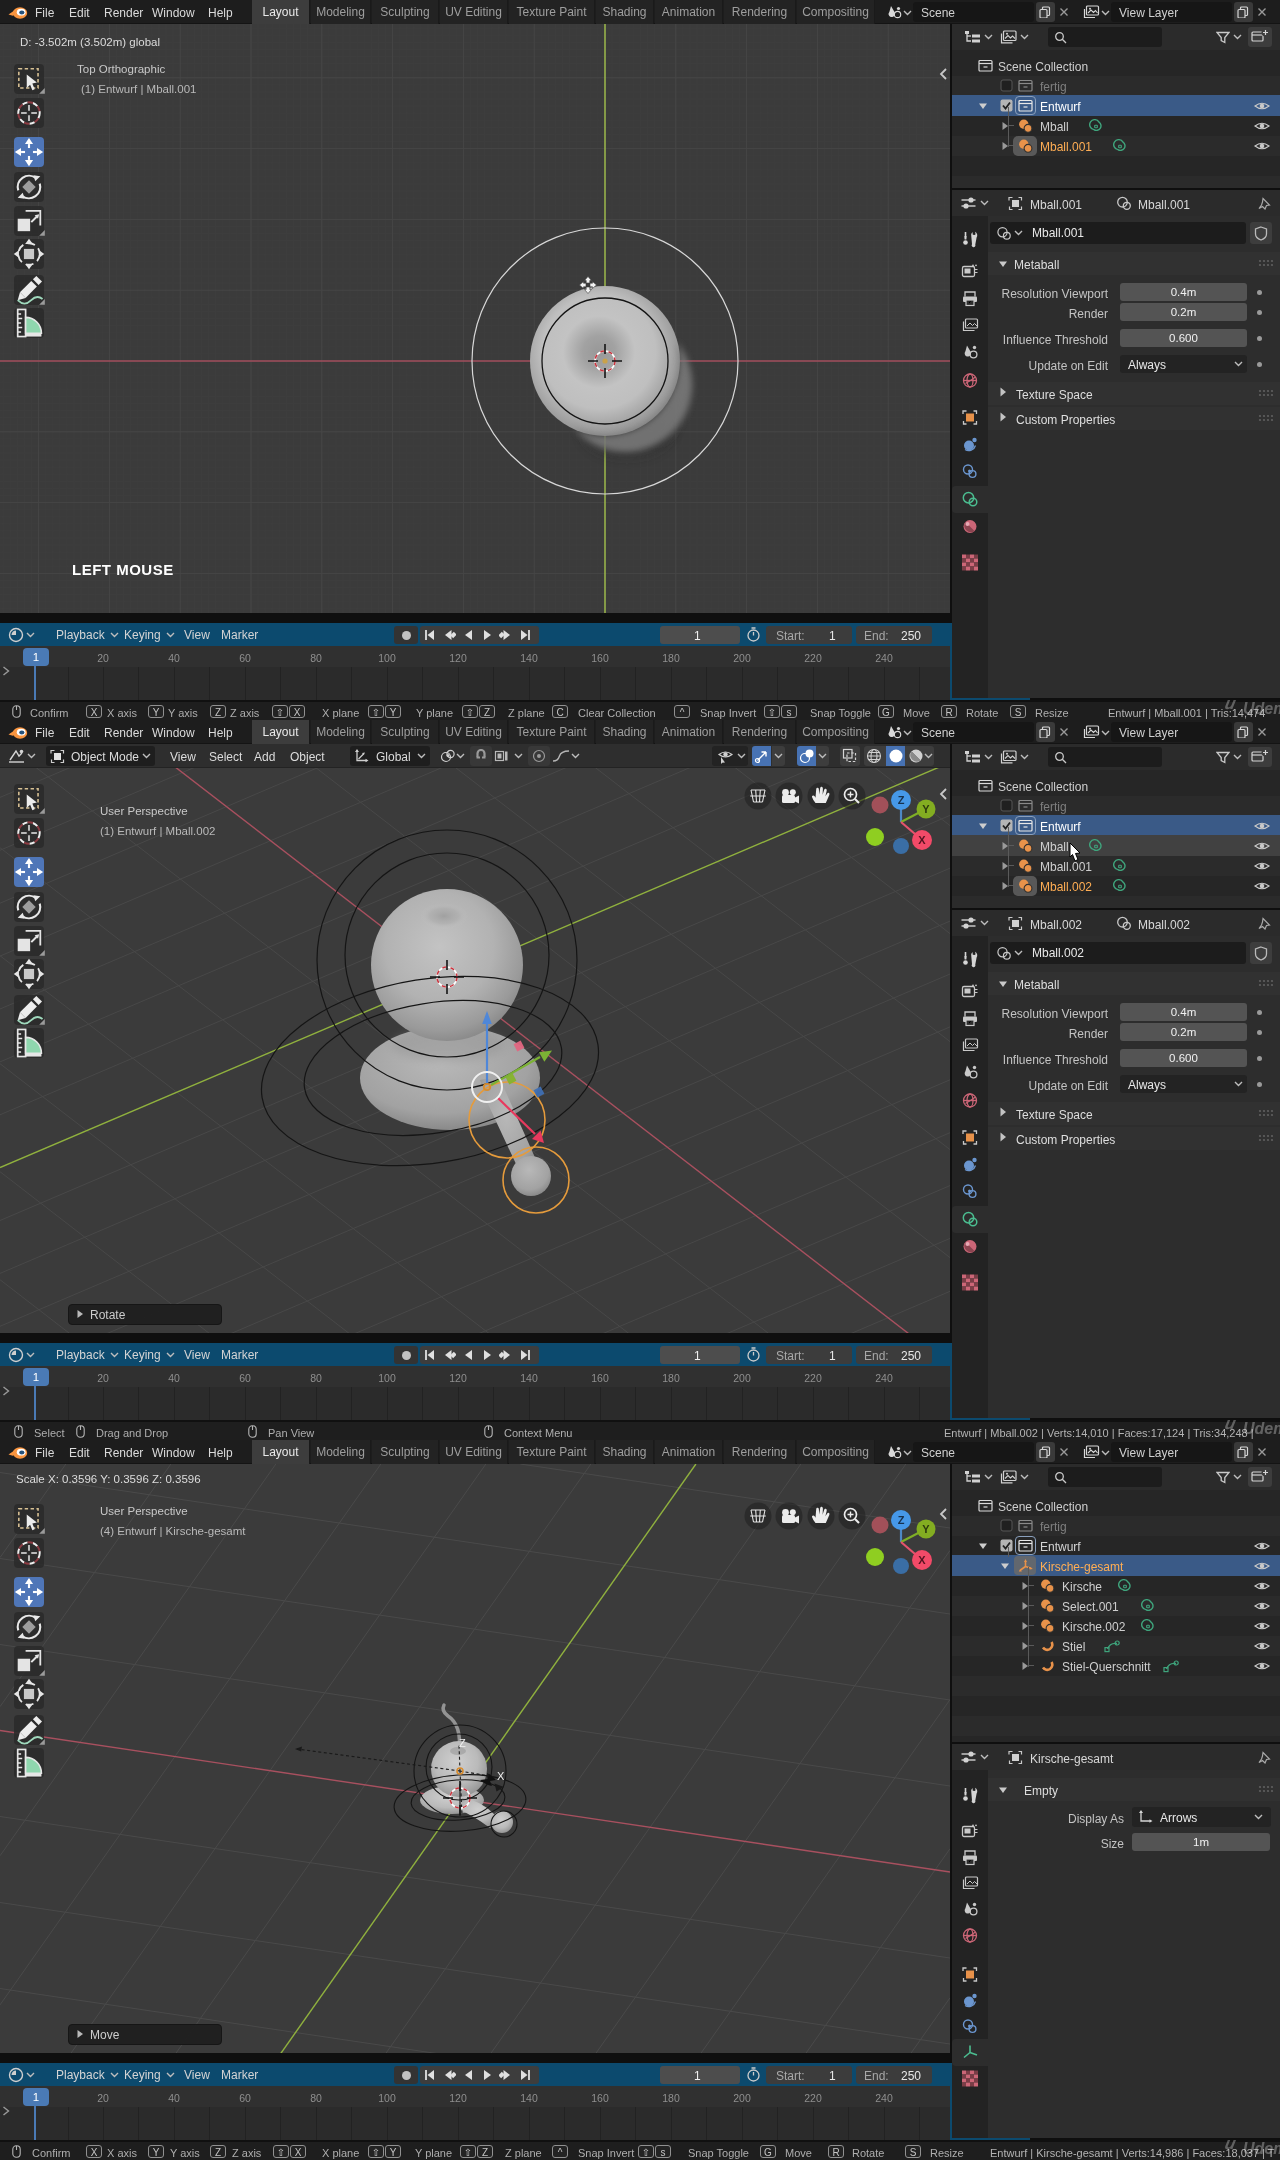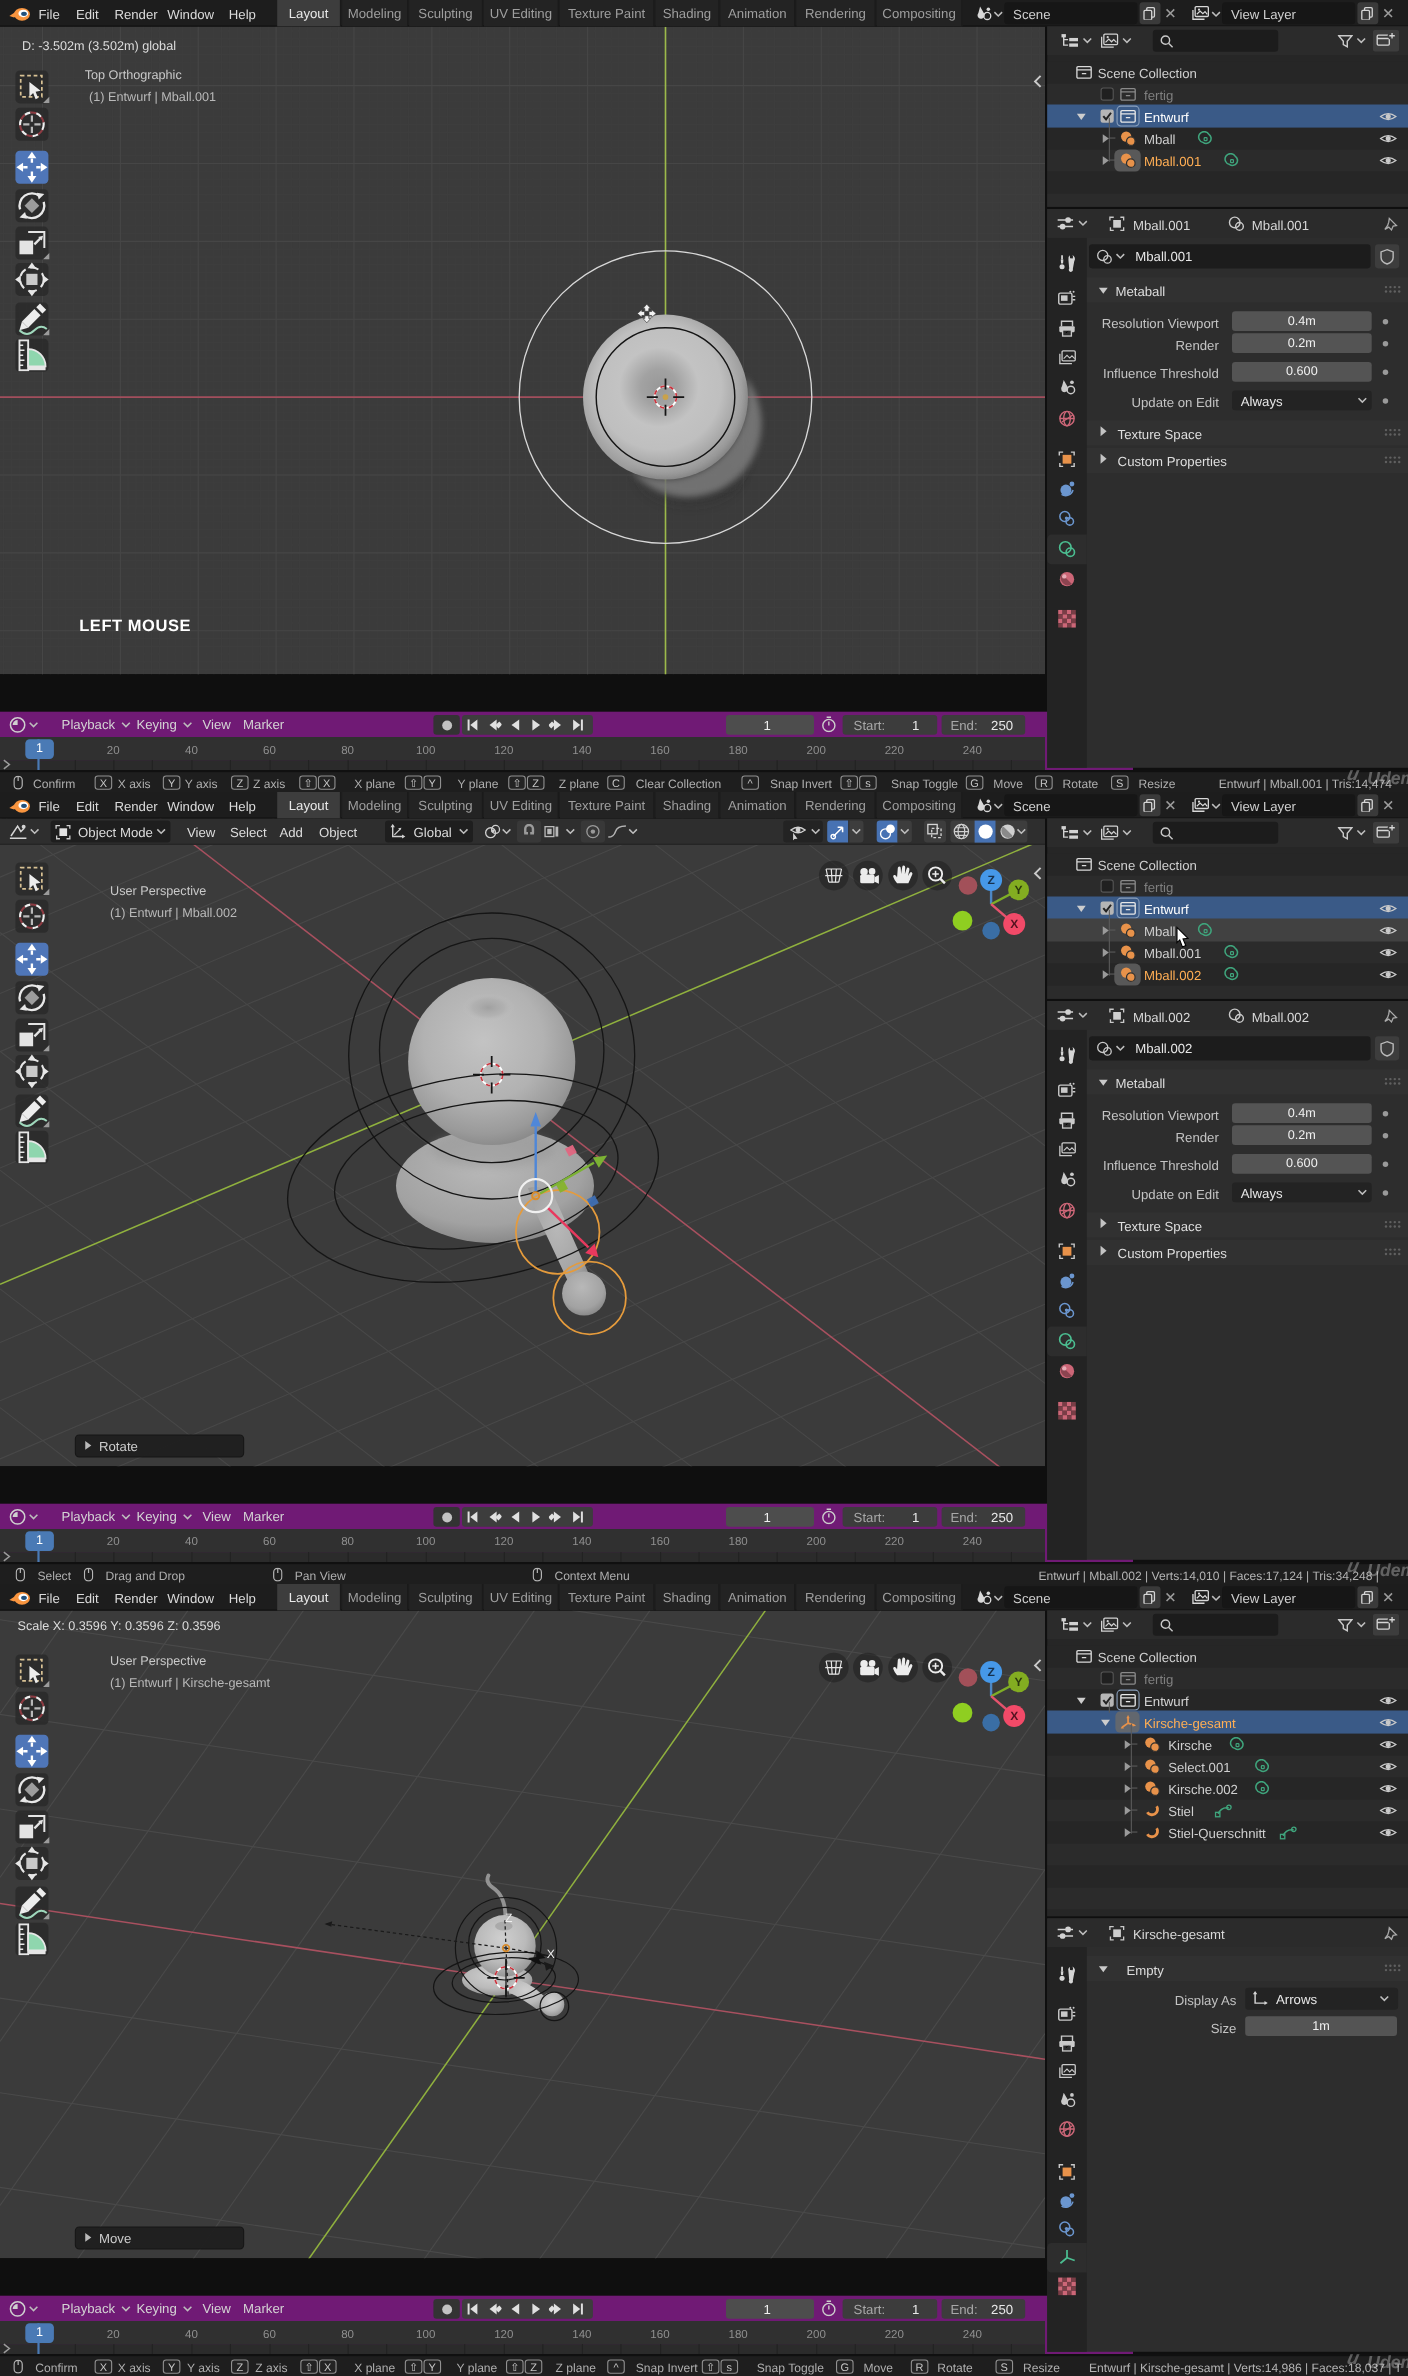--- a/index.html
+++ b/index.html
@@ -5,21 +5,21 @@
 .a{position:absolute}
 .sec{position:absolute;left:0;width:1280px;height:720px;overflow:hidden;background:#0f0f0f}
 .t{position:absolute;white-space:nowrap;color:#d4d4d4;font-size:12px;line-height:1}
 .topbar{position:absolute;left:0;top:0;width:1280px;height:24px;background:#1d1d1d;border-bottom:1px solid #141414}
 .menu{position:absolute;top:6px;font-size:12px;color:#dadada}
 .tab{position:absolute;top:0;height:24px;background:#232323;color:#9e9e9e;font-size:12px;text-align:center;line-height:24px;border-right:1px solid #1a1a1a}
 .tab.on{background:#3d3d3d;color:#e9e9e9}
 .statusbar{position:absolute;left:0;top:700px;width:1280px;height:20px;background:#1e1e1e;border-top:2px solid #101010}
 .kb{position:absolute;top:3px;height:13px;border:1px solid #909090;border-radius:3px;color:#c5c5c5;font-size:10px;text-align:center;line-height:13px;background:#232323}
 .st{position:absolute;top:5px;font-size:11px;color:#b2b2b2}
-.tl{position:absolute;left:0;top:647px;width:1030px;height:85px;background:#701a75}
+.tl{position:absolute;left:0;top:623px;width:1030px;height:85px;background:#0c4a6e}
 .tlrule{position:absolute;left:0;top:23px;width:950px;height:21px;background:#303030}
 .tlnum{position:absolute;top:6px;font-size:10.5px;color:#8f8f8f;transform:translateX(-50%)}
 .tlbody{position:absolute;left:0;top:44px;width:950px;height:33px;background:#2b2b2b}
 .tlscroll{position:absolute;left:0;top:77px;width:950px;height:8px;background:#242424}
 .fld{position:absolute;background:#3c3c3c;border-radius:3px;font-size:11.5px;color:#c8c8c8}
 .outl{position:absolute;left:952px;top:24px;width:328px;background:#262626}
 .outlhead{position:absolute;left:0;top:0;width:328px;height:26px;background:#2b2b2b}
 .orow{position:absolute;left:0;width:328px;height:20px}
 .orow .nm{position:absolute;top:4px;font-size:12px;color:#cfcfcf}
 .props{position:absolute;left:952px;width:328px;background:#2d2d2d}
@@ -1959,21 +1959,21 @@
       <circle cx="821" cy="52" r="13.5" fill="#1f1f1f" opacity="0.55"></circle>
       <path d="M815.5 59 q-2.5 -3 -3.5 -6 q-0.3 -1.8 1.5 -1.5 q1.3 0.3 2 2.2 l0.7 -8.5 q0.2 -1.6 1.5 -1.4 q1.2 0.2 1.2 1.8 l0.3 5 l1 -6.5 q0.3 -1.5 1.6 -1.3 q1.2 0.3 1.1 1.9 l-0.3 6 l1.6 -5 q0.5 -1.4 1.7 -0.9 q1.1 0.5 0.8 2 l-1.3 5.5 l1.8 -2.8 q0.8 -1.1 1.8 -0.4 q0.9 0.7 0.3 1.9 q-1.5 3.5 -3.5 8 Z" fill="#ececec"></path>
       <circle cx="852" cy="52" r="13.5" fill="#1f1f1f" opacity="0.55"></circle>
       <circle cx="850.5" cy="50.5" r="6" fill="none" stroke="#ececec" stroke-width="1.7"></circle>
       <path d="M855 55 L859 59" stroke="#ececec" stroke-width="2.2"></path>
       <path d="M847.5 50.5 h6 M850.5 47.5 v6" stroke="#ececec" stroke-width="1.4"></path>
       <path d="M946 45 L941 50 L946 55" fill="none" stroke="#c9c9c9" stroke-width="1.8"></path>
     </svg>
     <div class="vptext" style="left:16px;top:33px;color:#dcdcdc">Scale X: 0.3596   Y: 0.3596  Z: 0.3596</div>
     <div class="vptext" style="left:100px;top:65px">User Perspective</div>
-    <div class="vptext" style="left:100px;top:85px;color:#b9b9b9">(1) Entwurf | Kirsche-gesamt</div>
+    <div class="vptext" style="left:100px;top:85px;color:#b9b9b9">(4) Entwurf | Kirsche-gesamt</div>
     <div class="a" style="left:68px;top:584px;width:154px;height:21px;background:#1f1f1f;border:1px solid #151515;border-radius:4px;opacity:0.95"></div>
     <div class="t" style="left:90px;top:589px;color:#cccccc">Move</div>
     <svg class="a" style="left:76px;top:589px" width="8" height="10" viewBox="0 0 8 10">
       <path d="M1.5 1 L7 5 L1.5 9 Z" fill="#b9b9b9"></path>
     </svg>
     <div class="topbar">
       <svg class="a" style="left:8px;top:4px" width="20" height="16" viewBox="0 0 20 16">
         <ellipse cx="12" cy="9" rx="7.2" ry="5.8" fill="#f9953f"></ellipse>
         <path d="M0.5 10.5 Q6 6.6 10 4.6 L14 6.4 Q8 9.4 4.8 11.8 Z" fill="#f9953f"></path>
         <ellipse cx="13.2" cy="8.2" rx="4.4" ry="3.4" fill="#ffffff"></ellipse>

